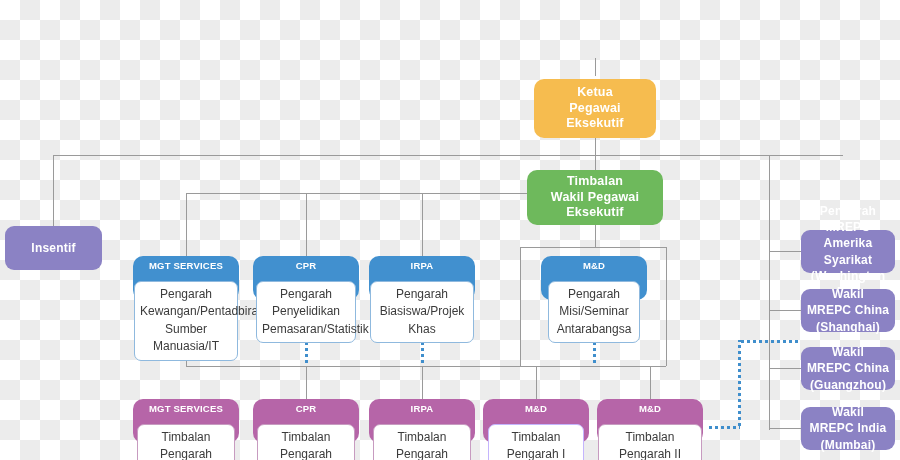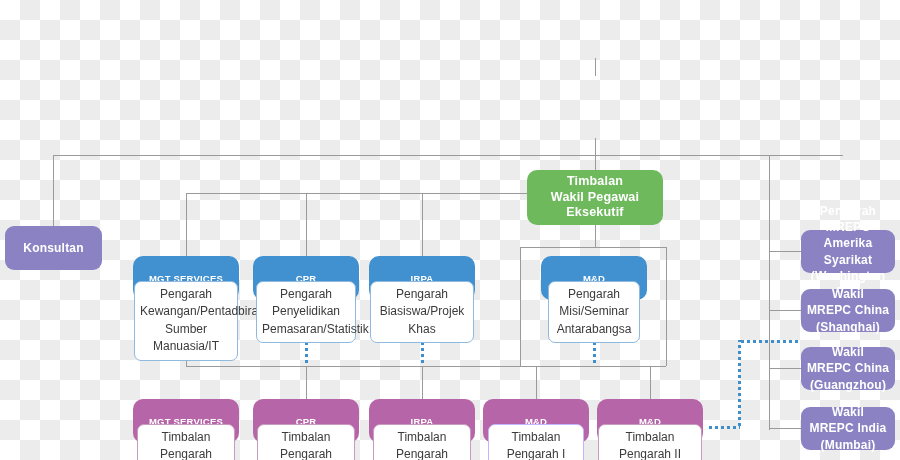--- a/index.html
+++ b/index.html
@@ -51,21 +51,21 @@
     justify-content: center;
     font-size: 12.5px;
     padding: 6px 8px;
     border-radius: 10px;
   }
   .node.big .title { font-size: 12.5px; }
 
   
   .node.div-box {
     justify-content: flex-start;
-    padding-top: 17px;
+    padding-top: 4px;
     border-radius: 10px;
   }
   .node.div-box .title {
     font-size: 9.5px;
   }
   .subcard {
     position: absolute;
     left: 50%;
     transform: translateX(-50%);
     top: 25px;
@@ -164,29 +164,33 @@
   <div class="line h" style="left:769px; top:428px; width:32px;"></div>
 
   <div class="dotline v" style="left:305px; top:312px; height:54px;"></div>
   <div class="dotline v" style="left:421px; top:312px; height:54px;"></div>
   <div class="dotline v" style="left:593px; top:312px; height:54px;"></div>
   <div class="dotline v" style="left:738px; top:340px; height:88px;"></div>
   <div class="dotline h" style="left:738px; top:340px; width:60px;"></div>
   <div class="dotline h" style="left:708px; top:426px; width:32px;"></div>
 
 
+  <div class="node big" style="left:534px; top:79px; width:122px; height:59px; background:#f6bc4f;">
+    <span class="title" style="white-space:pre-line;">Ketua
+Pegawai Eksekutif</span>
+  </div>
 
   <div class="node big" style="left:527px; top:170px; width:136px; height:55px; background:#6eb95c;">
     <span class="title" style="white-space:pre-line;">Timbalan
 Wakil Pegawai
 Eksekutif</span>
   </div>
 
   <div class="node konsultan" style="left:5px; top:226px; width:97px; height:44px; background:#8b82c4;">
-    <span class="title">Konsultan</span>
+    <span class="title">Insentif</span>
   </div>
 
   <div class="node div-box" style="left:133px; top:256px; width:106px; height:44px; background:#4190cf;">
     <span class="title">MGT SERVICES</span>
     <span class="subcard" style="width:104px; border:1px solid #8fb9de;">Pengarah
 Kewangan/Pentadbiran/
 Sumber Manuasia/IT</span>
   </div>
 
   <div class="node div-box" style="left:253px; top:256px; width:106px; height:44px; background:#4190cf;">

